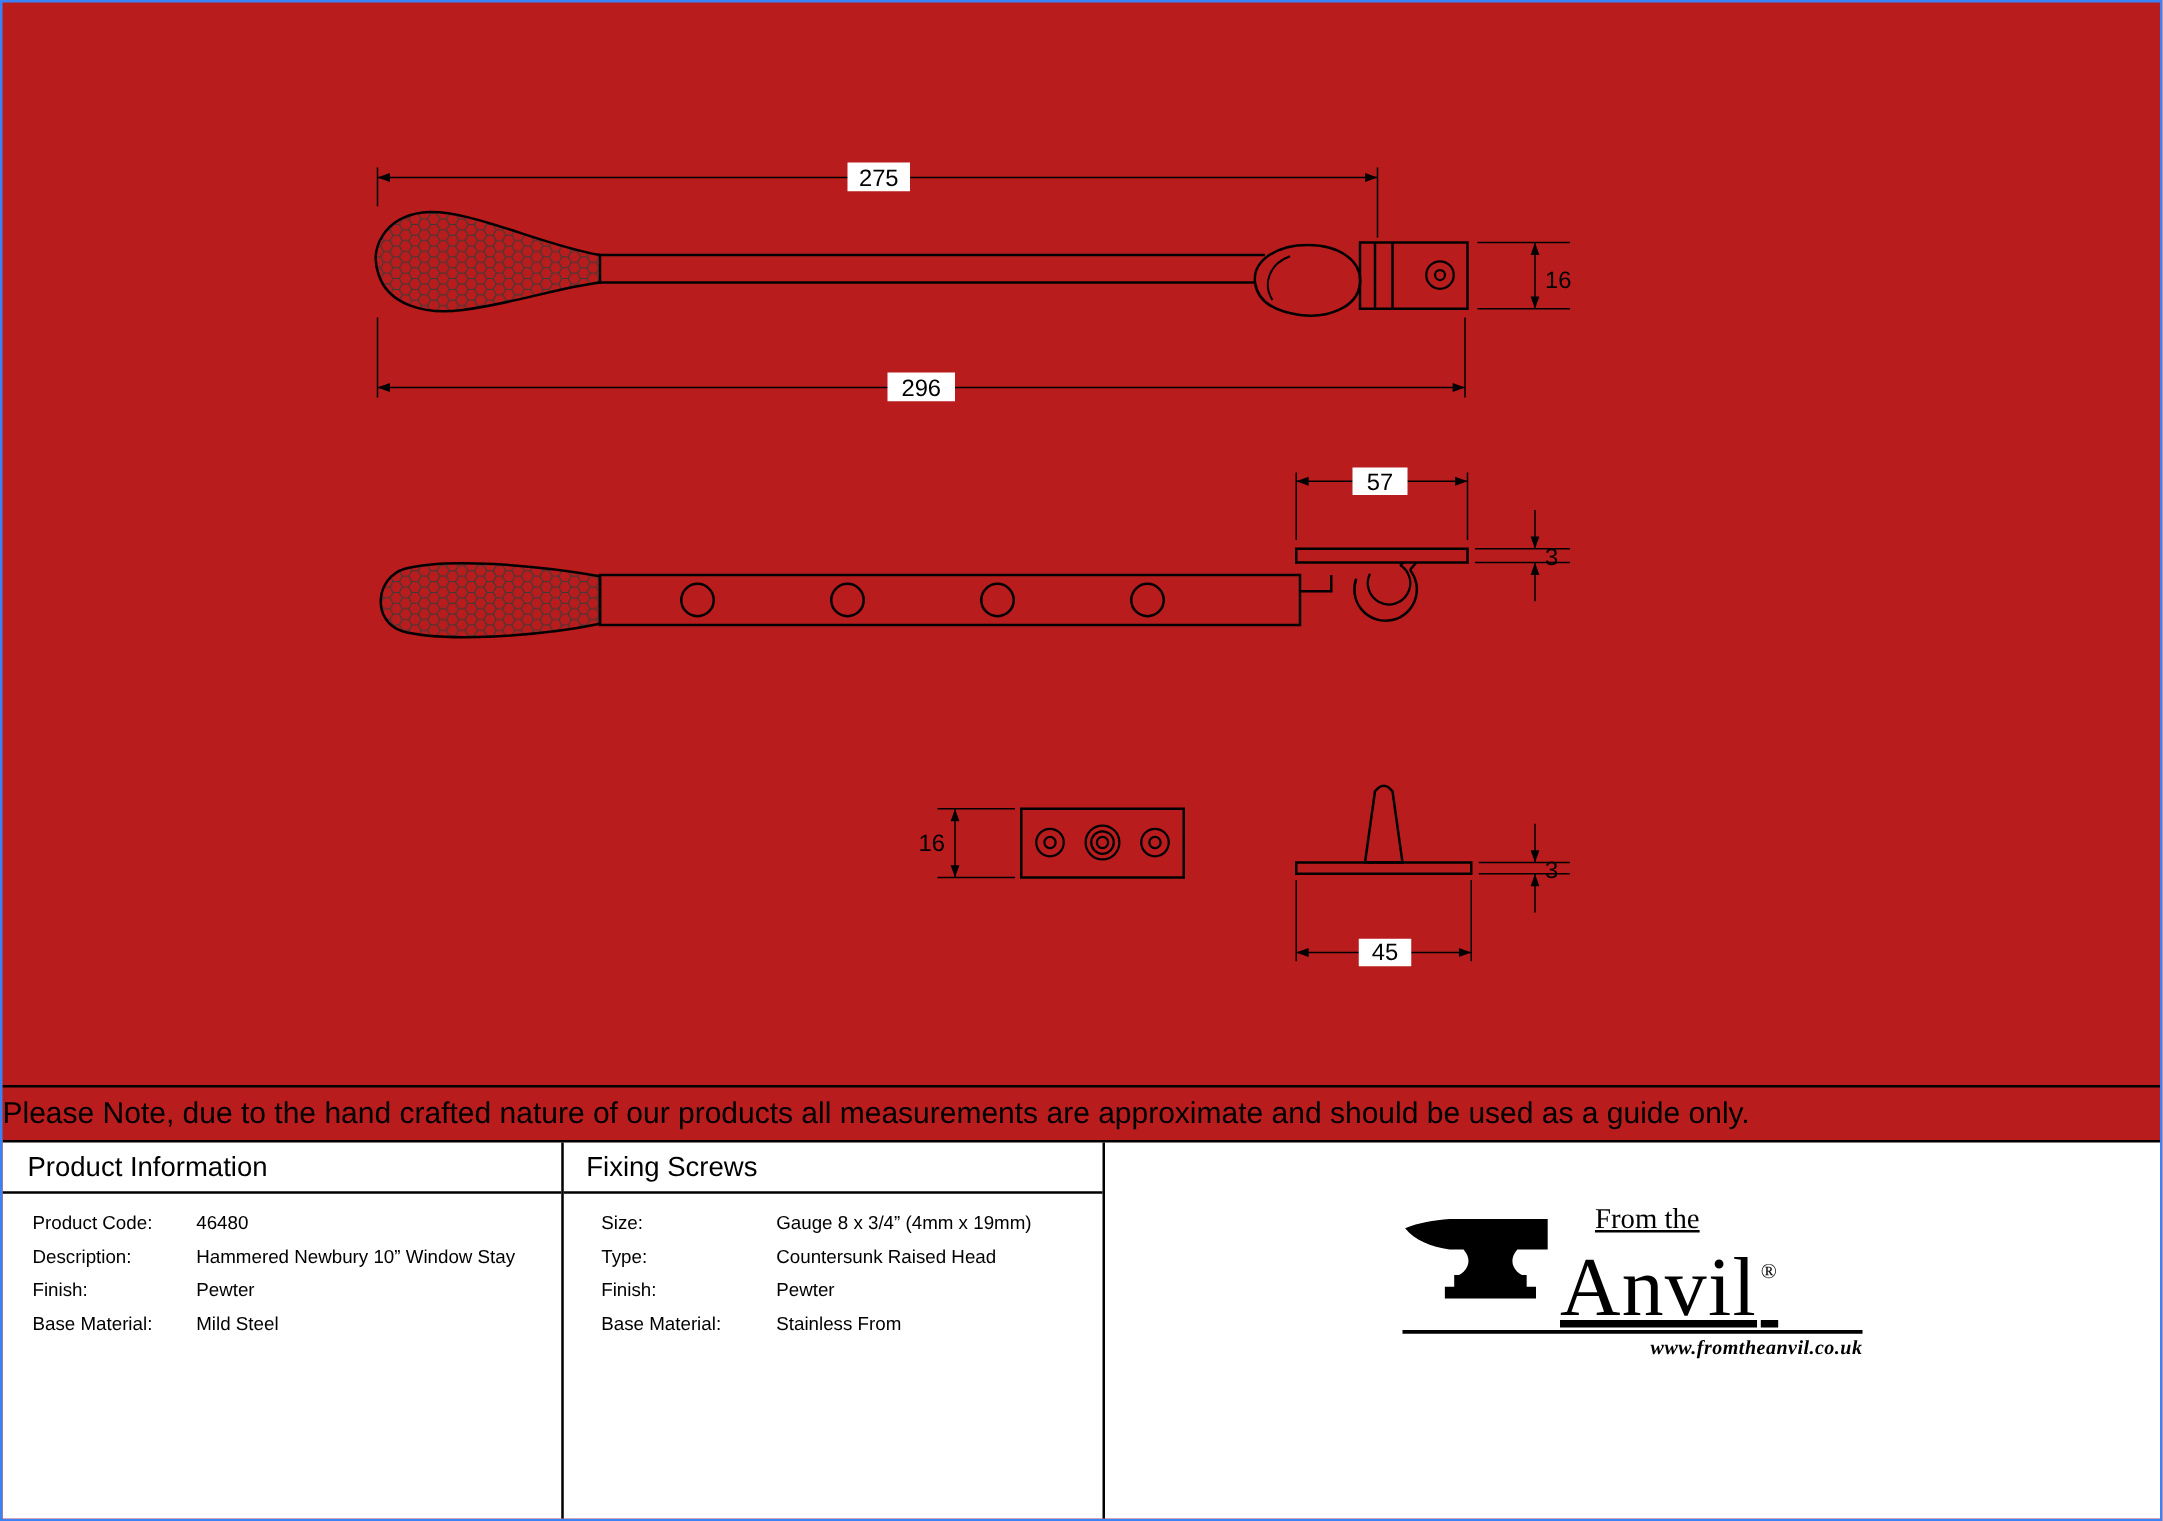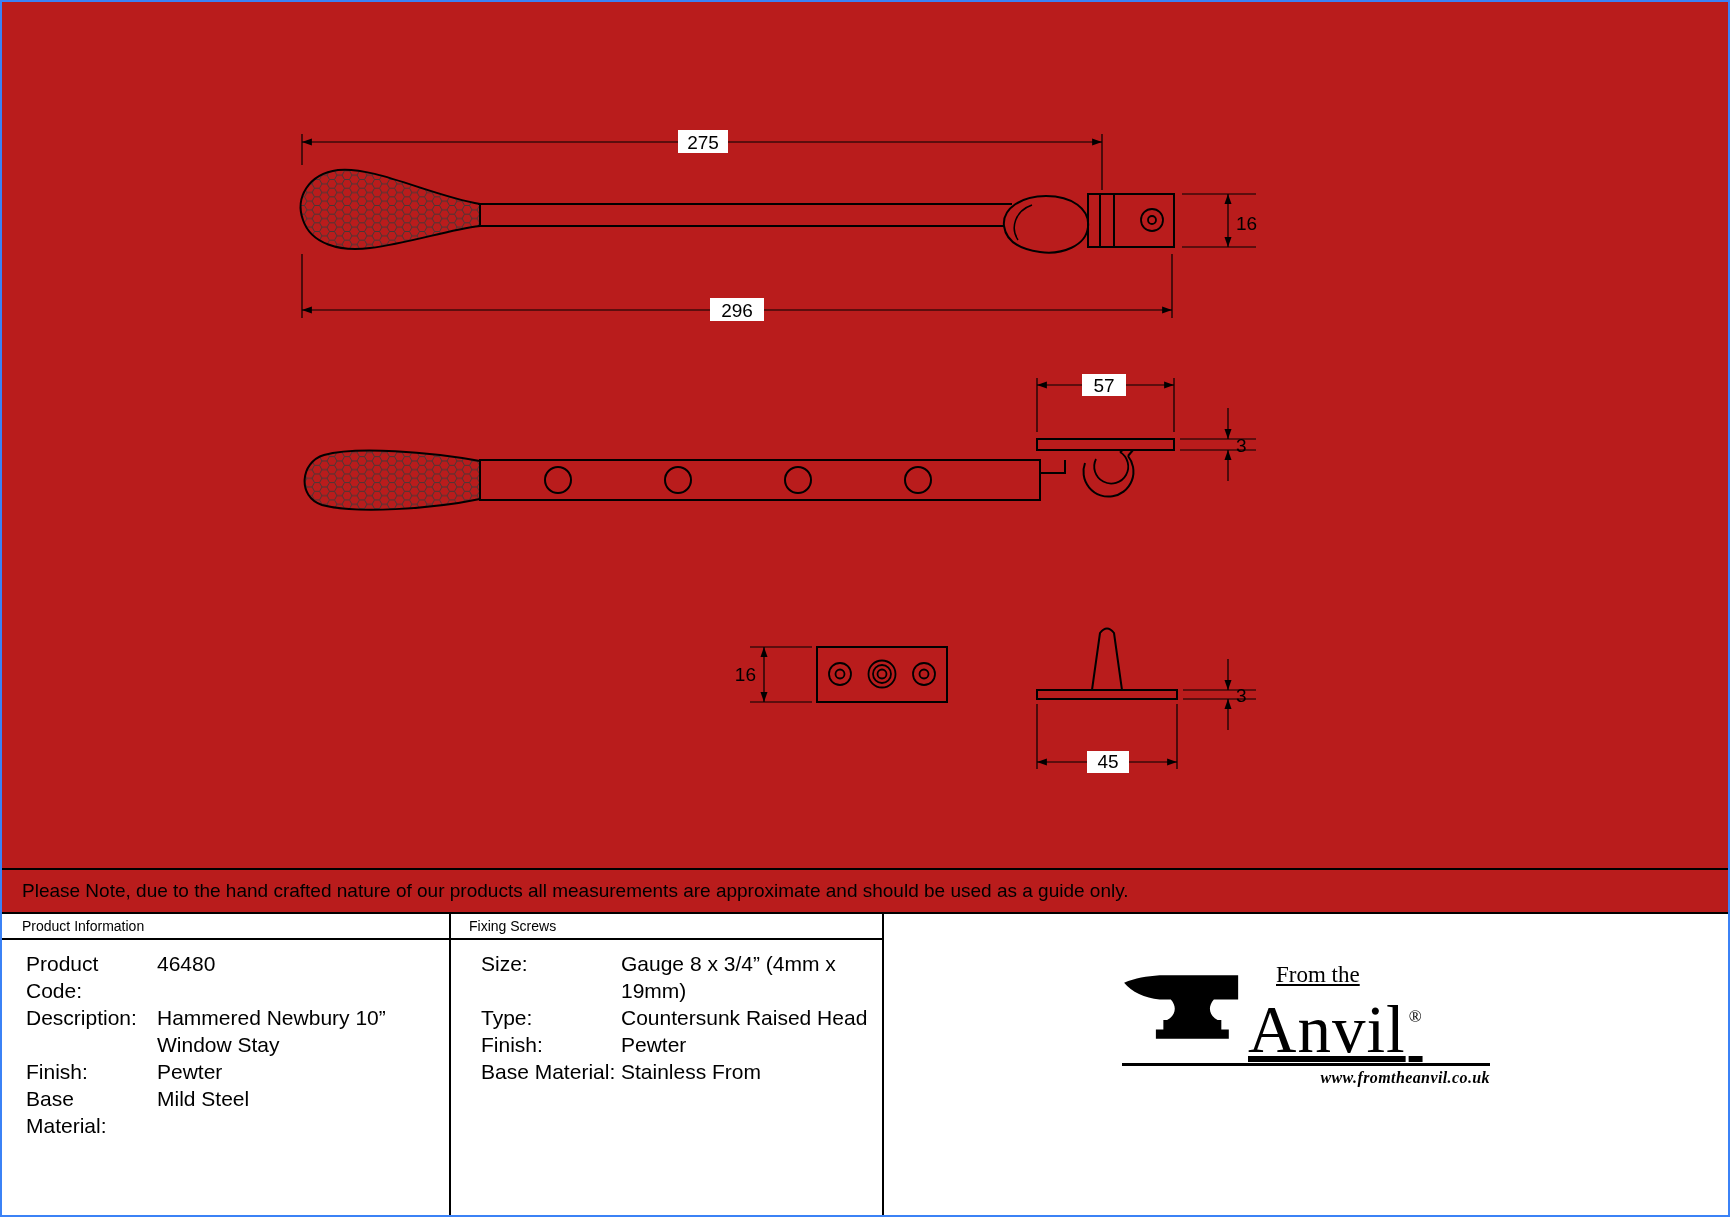--- a/index.html
+++ b/index.html
@@ -14,41 +14,41 @@
   
   .drawing { position:absolute; top:0; left:0; }
   .dims line { stroke:#000; stroke-width:1.2; }
   .dims text { font-family:"Liberation Sans", sans-serif; font-size:19px; fill:#000; }
   .lblbg { fill:#fff; stroke:none; }
 
   
   .note-row {
     position:absolute; left:0; top:866px; width:100%; height:44px;
     border-top:2px solid #000; display:flex; align-items:center;
-    padding-left:20px; font-size:19px;
+    font-size:24px;
   }
 
   
   .info-table {
     position:absolute; left:0; top:910px; width:100%; height:calc(100% - 910px);
     border-top:2px solid #000; display:flex; background:#fff;
   }
   .col { height:100%; }
   .col-product { width:449px; border-right:2px solid #000; }
   .col-pack    { width:406px; border-right:2px solid #000; }
   .col-screws  { width:433px; border-right:2px solid #000; }
   .col-logo    { flex:1; display:flex; align-items:flex-start; justify-content:center; }
   .col-header {
-    height:26px; border-bottom:2px solid #000; display:flex; align-items:center;
-    padding-left:20px; font-size:14px;
+    height:41px; border-bottom:2px solid #000; display:flex; align-items:center;
+    padding-left:20px; font-size:22px;
   }
   .col-screws .col-header { padding-left:18px; }
   .kv {
     display:grid; grid-template-columns:131px 1fr;
-    padding:10px 12px 0 24px; font-size:21px; line-height:27px;
+    padding:10px 12px 0 24px; font-size:15px; line-height:27px;
   }
   .col-screws .kv { grid-template-columns:140px 1fr; padding-left:30px; }
   .pack-list { padding:10px 0 0 21px; font-size:19.5px; line-height:27px; list-style:none; }
 
   
   .logo { width:368px; margin-top:48px; }
   .logo-top { display:flex; align-items:flex-start; }
   .anvil-icon { width:122px; height:86px; flex:0 0 auto; margin-top:2px; }
   .logo-text { margin-left:4px;text-decoration:underline; }
   .from-the { font-family:"Liberation Serif", serif; font-size:23px; margin-left:28px; }

